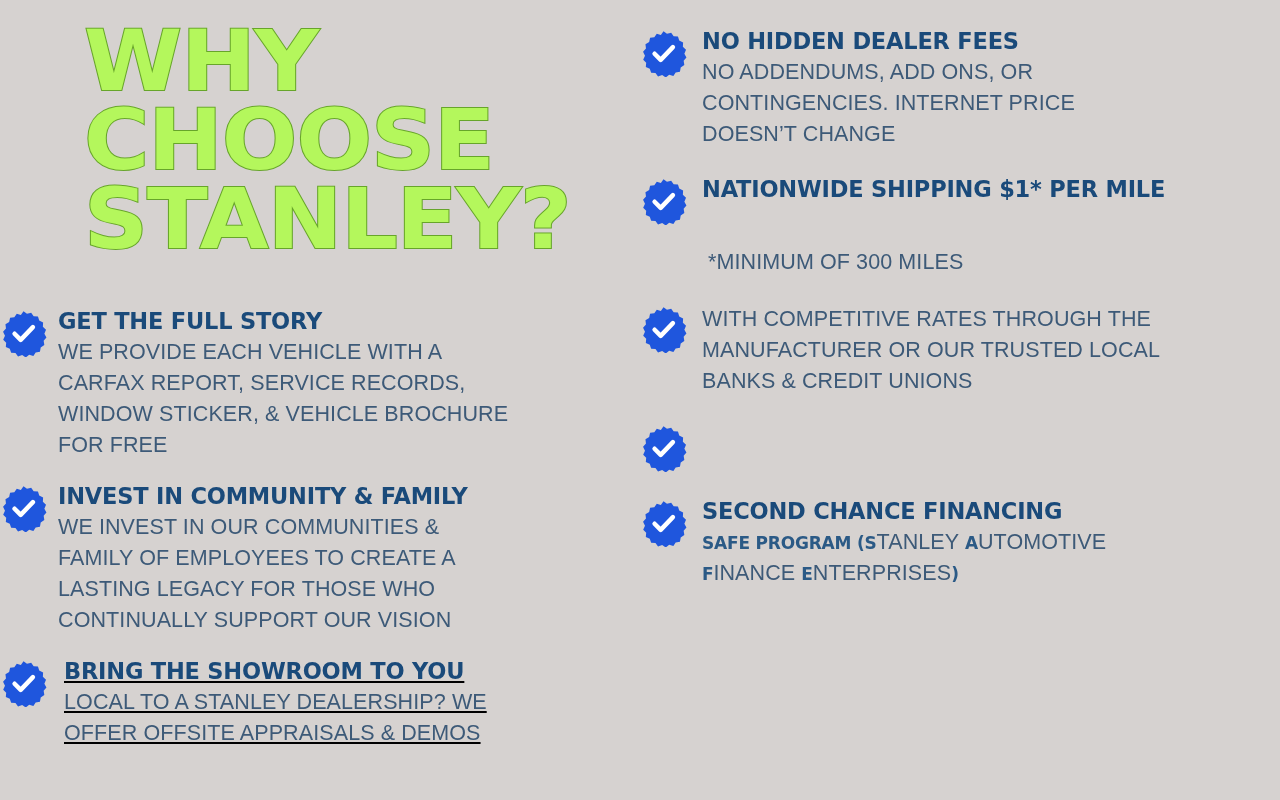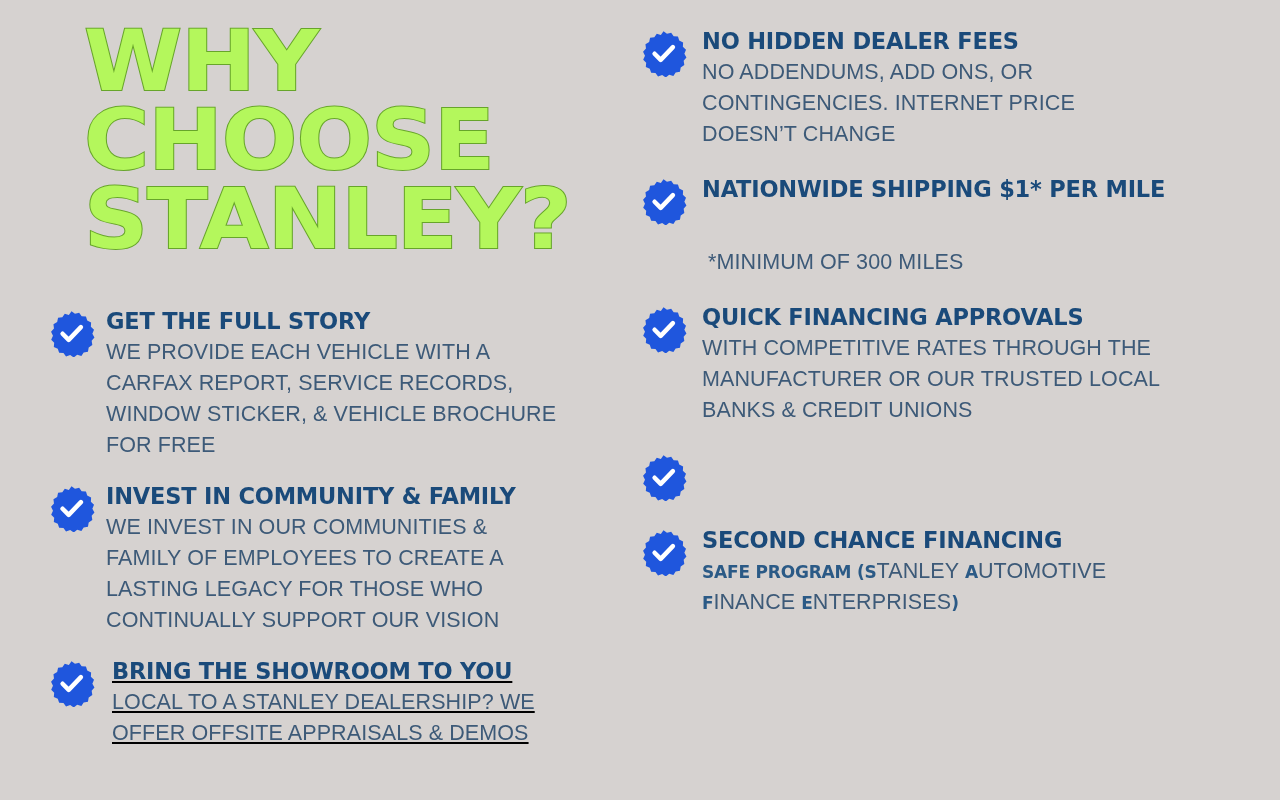--- a/index.html
+++ b/index.html
@@ -45,21 +45,20 @@
 
   
   .col {
     position: absolute;
     top: 0;
   }
   .col-left {
     left: 0;
     top: 308px;
     width: 620px;
-    margin-left: 48px;
   }
   .col-right {
     left: 640px;
     top: 28px;
     width: 640px;
   }
 
   .item {
     position: relative;
     display: flex;
@@ -207,21 +206,20 @@
     </div>
 
     <div class="item">
       <span class="badge">
         <svg viewBox="0 0 100 100" aria-hidden="true">
           <path fill="#1f56dd" d="M50 2.5 L57.4 8.1 L66.3 5.6 L71.6 13.2 L80.8 13.6 L83.4 22.4 L91.7 26.4 L91.2 35.6 L97.9 41.9 L94.4 50.4 L98.8 58.5 L92.9 65.6 L94.3 74.7 L86.6 79.7 L85 88.8 L75.9 90.3 L71 98.1 L62.1 95.4 L54.8 101 L47.2 95.9 L38.4 98.8 L32.9 91.3 L23.7 91.2 L20.8 82.5 L12.4 78.9 L13.2 69.7 L6.8 63.1 L10.6 54.6 L6.5 46.3 L12.7 39.4 L11.6 30.3 L19.5 25.6 L21.4 16.5 L30.5 15.3 L35.7 7.8 L44.4 10.8 Z"></path>
           <path fill="none" stroke="#ffffff" stroke-width="9.5" stroke-linecap="round" stroke-linejoin="round" d="M31 50.5 L44 63.5 L70 36.5"></path>
         </svg>
       </span>
       <div class="item-body">
-        <div class="item-title">QUICK FINANCING APPROVALS</div>
         <div class="item-text">WITH COMPETITIVE RATES THROUGH THE
 MANUFACTURER OR OUR TRUSTED LOCAL
 BANKS &amp; CREDIT UNIONS</div>
       </div>
     </div>
 
     <div class="item">
       <span class="badge">
         <svg viewBox="0 0 100 100" aria-hidden="true">
           <path fill="#1f56dd" d="M50 2.5 L57.4 8.1 L66.3 5.6 L71.6 13.2 L80.8 13.6 L83.4 22.4 L91.7 26.4 L91.2 35.6 L97.9 41.9 L94.4 50.4 L98.8 58.5 L92.9 65.6 L94.3 74.7 L86.6 79.7 L85 88.8 L75.9 90.3 L71 98.1 L62.1 95.4 L54.8 101 L47.2 95.9 L38.4 98.8 L32.9 91.3 L23.7 91.2 L20.8 82.5 L12.4 78.9 L13.2 69.7 L6.8 63.1 L10.6 54.6 L6.5 46.3 L12.7 39.4 L11.6 30.3 L19.5 25.6 L21.4 16.5 L30.5 15.3 L35.7 7.8 L44.4 10.8 Z"></path>

